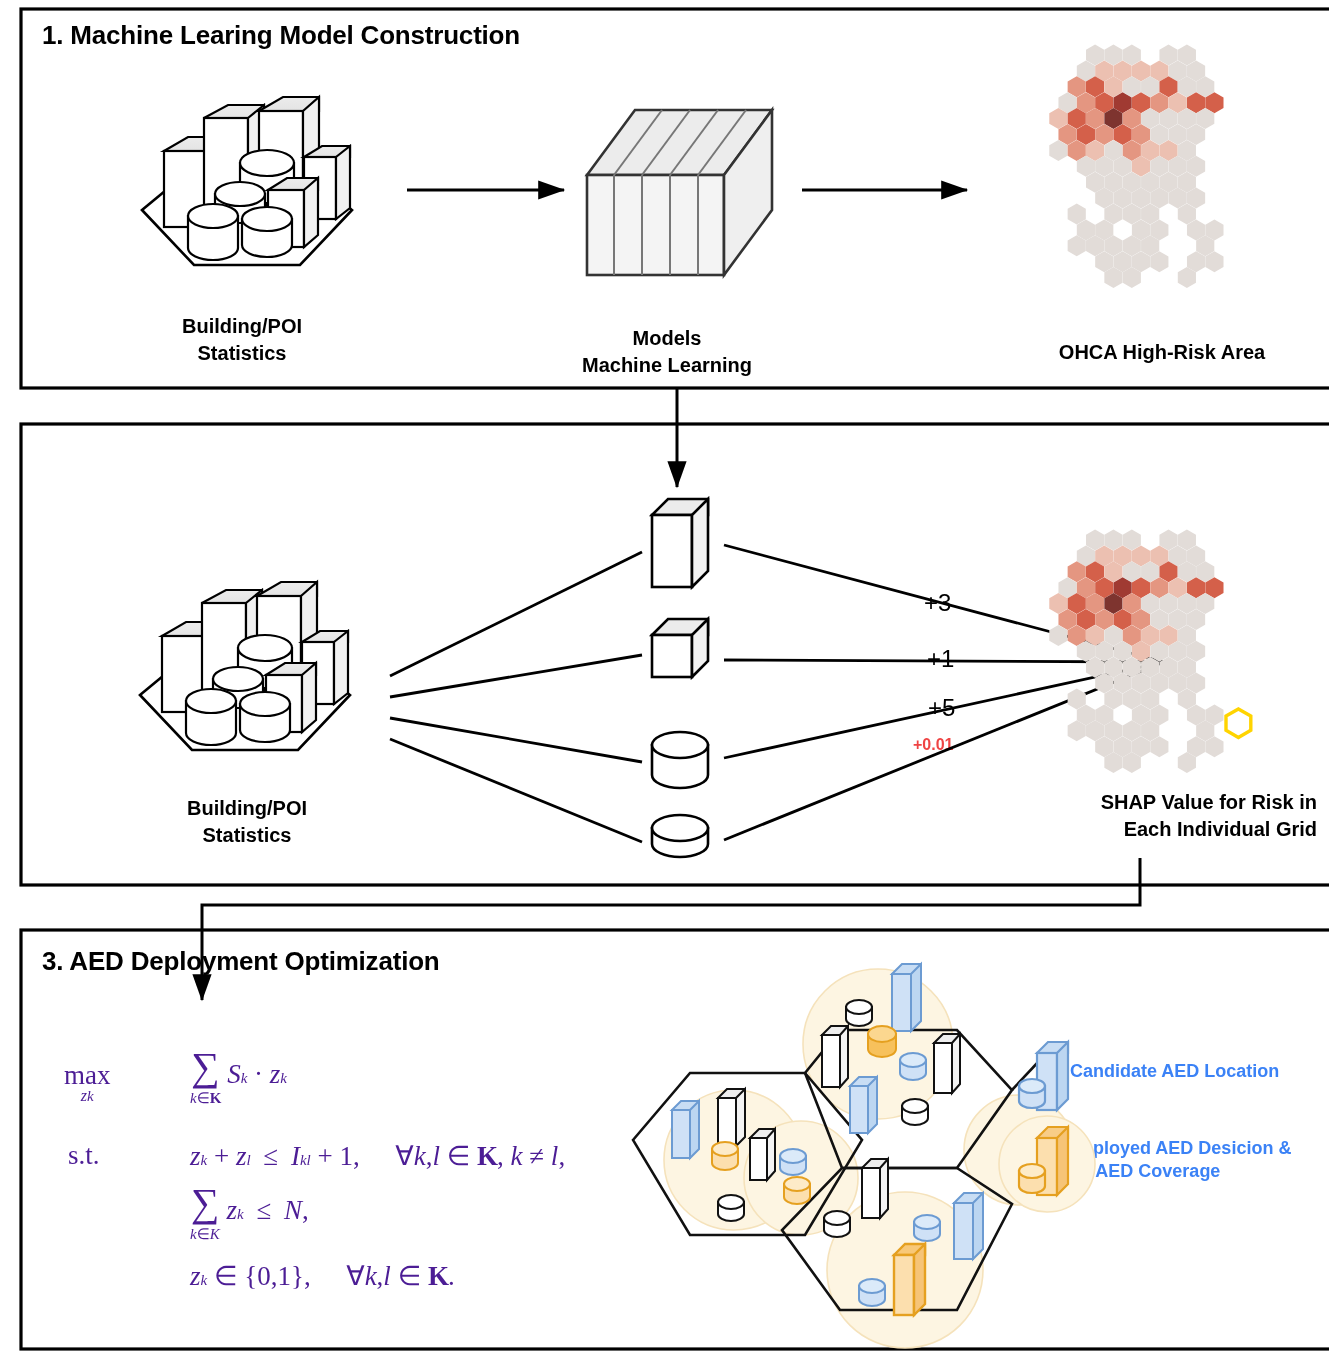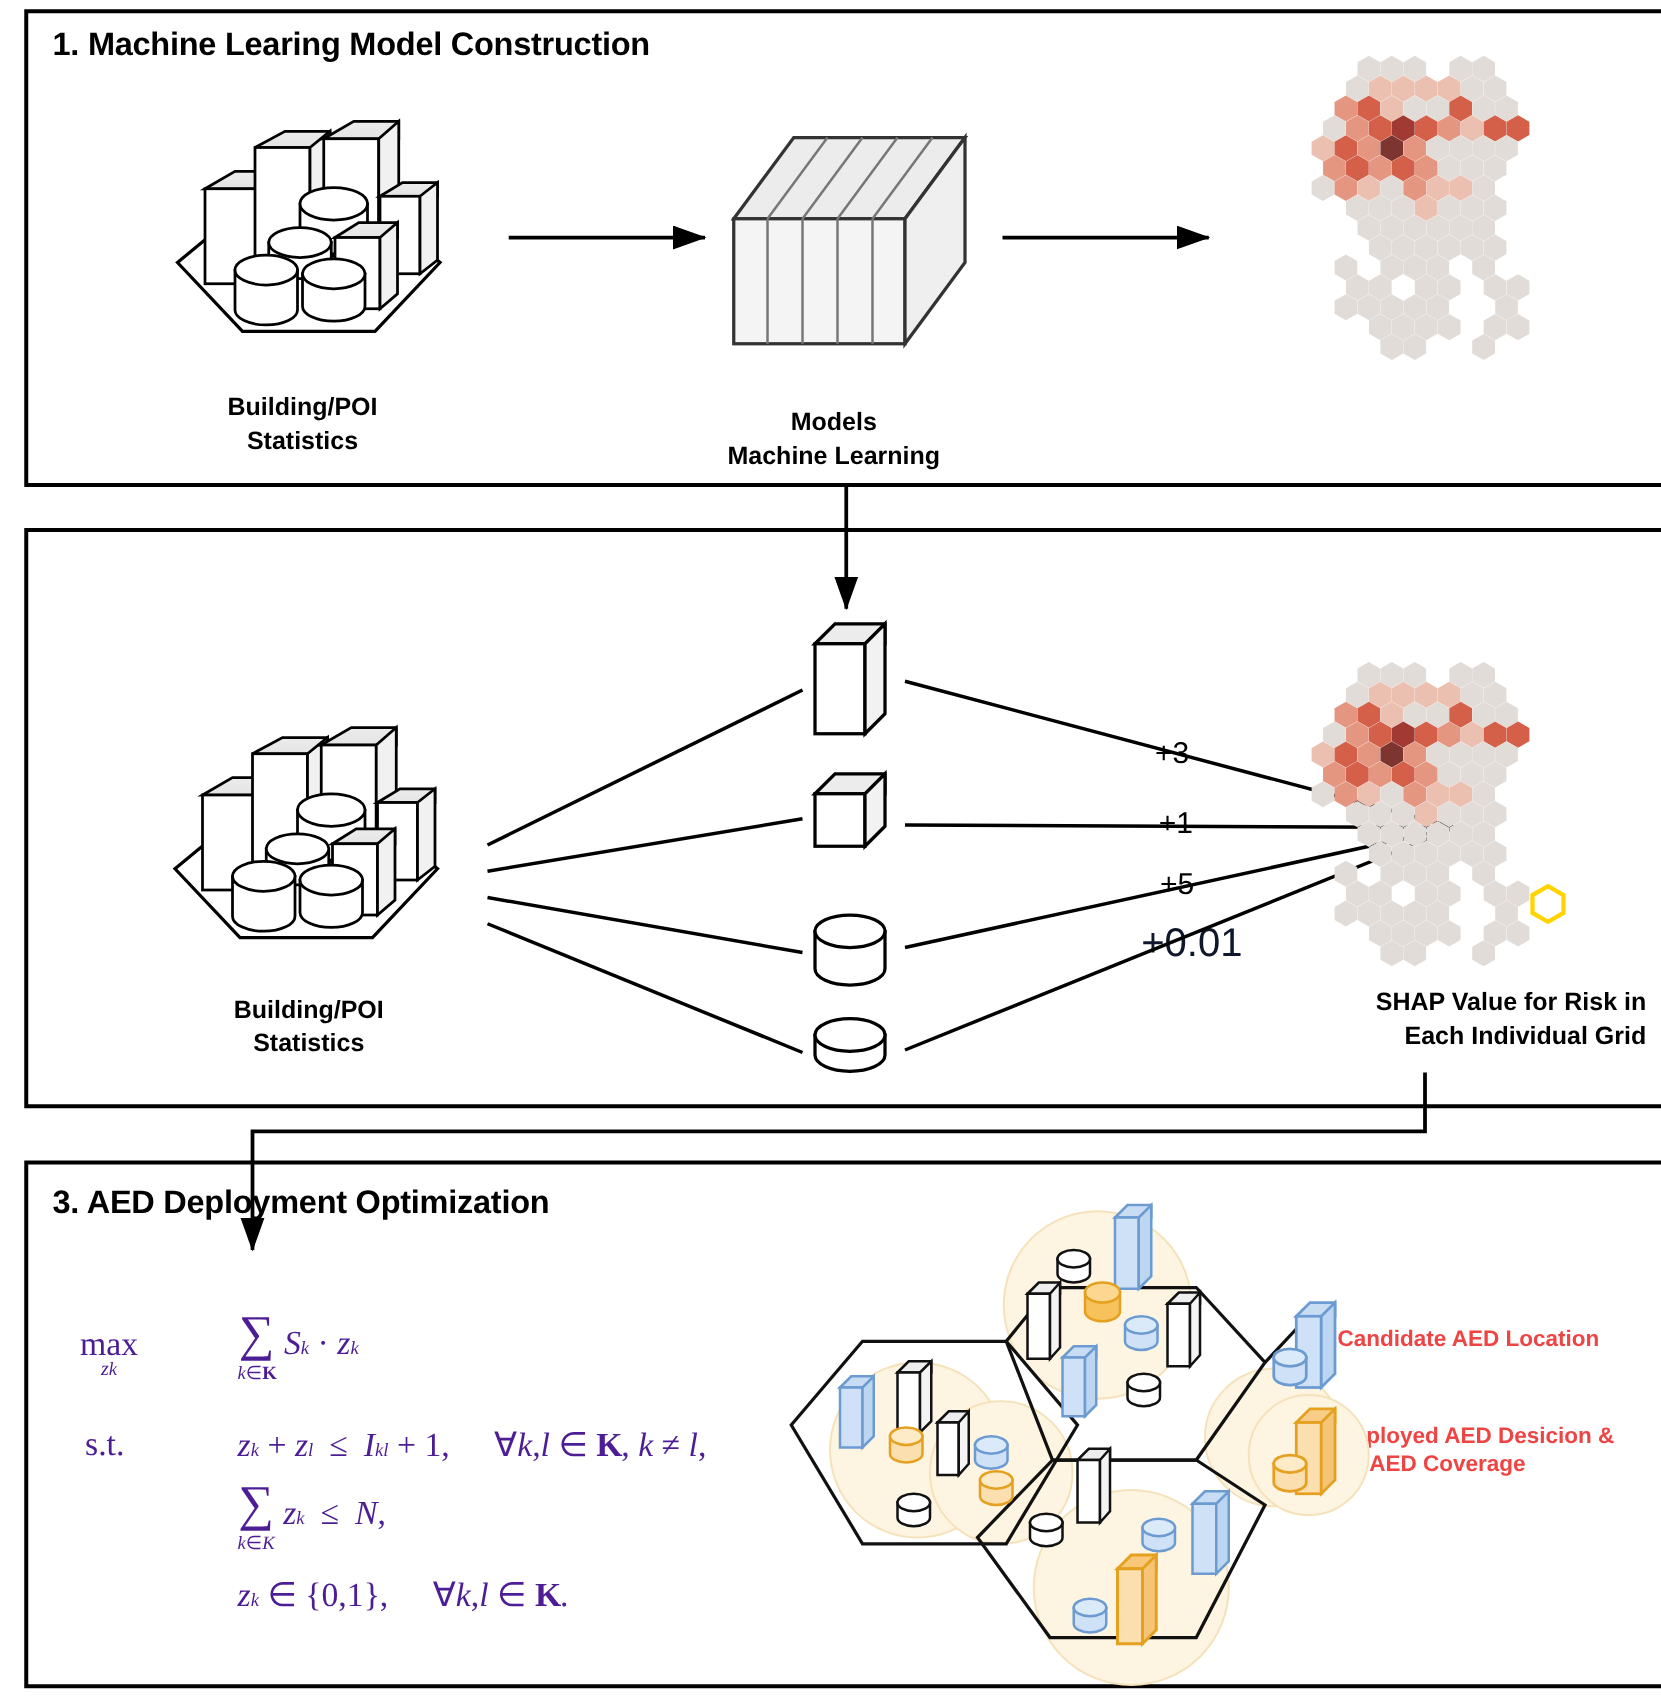--- a/index.html
+++ b/index.html
@@ -9,21 +9,21 @@
   #root{position:absolute;left:12px;top:0;width:1329px;height:1358px;}
   svg.layer{position:absolute;left:0;top:0;width:1329px;height:1358px;}
   .panel-title{
       position:absolute;font-weight:bold;font-size:26px;letter-spacing:-0.2px;
       color:#000;white-space:nowrap;}
   .cap{
       position:absolute;font-weight:bold;font-size:20px;line-height:1.35;
       text-align:center;color:#000;}
   .legend-text{
       position:absolute;font-weight:bold;font-size:18px;line-height:1.3;
-      color:#ef4444;}
+      color:#3b82f6;}
   .math{
       position:absolute;font-family:Liberation Serif, serif;color:#4c1d95;}
   .mvar{font-style:italic;}
   .mrm{font-style:normal;}
   .bb{font-weight:bold;font-style:normal;letter-spacing:-1px;}
   .sum{font-size:40px;font-style:normal;line-height:0.75;}
   .sub{font-size:15px;font-style:italic;}
 </style>
 </head>
 <body>
@@ -36,20 +36,21 @@
   <div class="cap" style="left:90px;top:313px;width:280px;">
     <div>Building/POI</div>
     <div>Statistics</div>
   </div>
 
   <div class="cap" style="left:515px;top:325px;width:280px;">
     <div>Models</div>
     <div>Machine Learning</div>
   </div>
 
+  <div class="cap" style="left:990px;top:339px;width:320px;">OHCA High-Risk Area</div>
 
   <div class="cap" style="left:95px;top:795px;width:280px;">
     <div>Building/POI</div>
     <div>Statistics</div>
   </div>
 
   <div class="cap" style="left:945px;top:789px;width:360px;text-align:right;">
     <div>SHAP Value for Risk in</div>
     <div>Each Individual Grid</div>
   </div>
@@ -115,21 +116,21 @@
       <span style="display:inline-block;width:22px;"></span>
       <span class="mrm">∀</span><span class="mvar">k</span><span class="mrm">,</span><span class="mvar">l</span>
       <span class="mrm">∈</span>
       <span class="bb">K</span><span class="mrm">.</span>
     </div>
   </div>
 
   <div style="position:absolute;left:912px;top:589px;font-size:24px;color:#000;">+3</div>
   <div style="position:absolute;left:915px;top:645px;font-size:24px;color:#000;">+1</div>
   <div style="position:absolute;left:916px;top:694px;font-size:24px;color:#000;">+5</div>
-  <div style="position:absolute;left:901px;top:736px;font-size:32px;color:#0f172a;">+0.01</div>
+  <div style="position:absolute;left:901px;top:736px;font-size:16px;color:#ef4444;font-weight:bold;">+0.01</div>
 
   <svg class="layer" viewBox="0 0 1329 1358">
     <defs>
       <marker id="arrowBlk" markerWidth="10" markerHeight="10" refX="8.6" refY="3.2" orient="auto" markerUnits="strokeWidth">
         <path d="M0,0 L9,3.2 L0,6.4 z" fill="#000"></path>
       </marker>
       <linearGradient id="faceTop" x1="0" y1="0" x2="0" y2="1">
         <stop offset="0" stop-color="#ececec"></stop>
           <stop offset="1" stop-color="#e4e4e4"></stop>
       </linearGradient>

